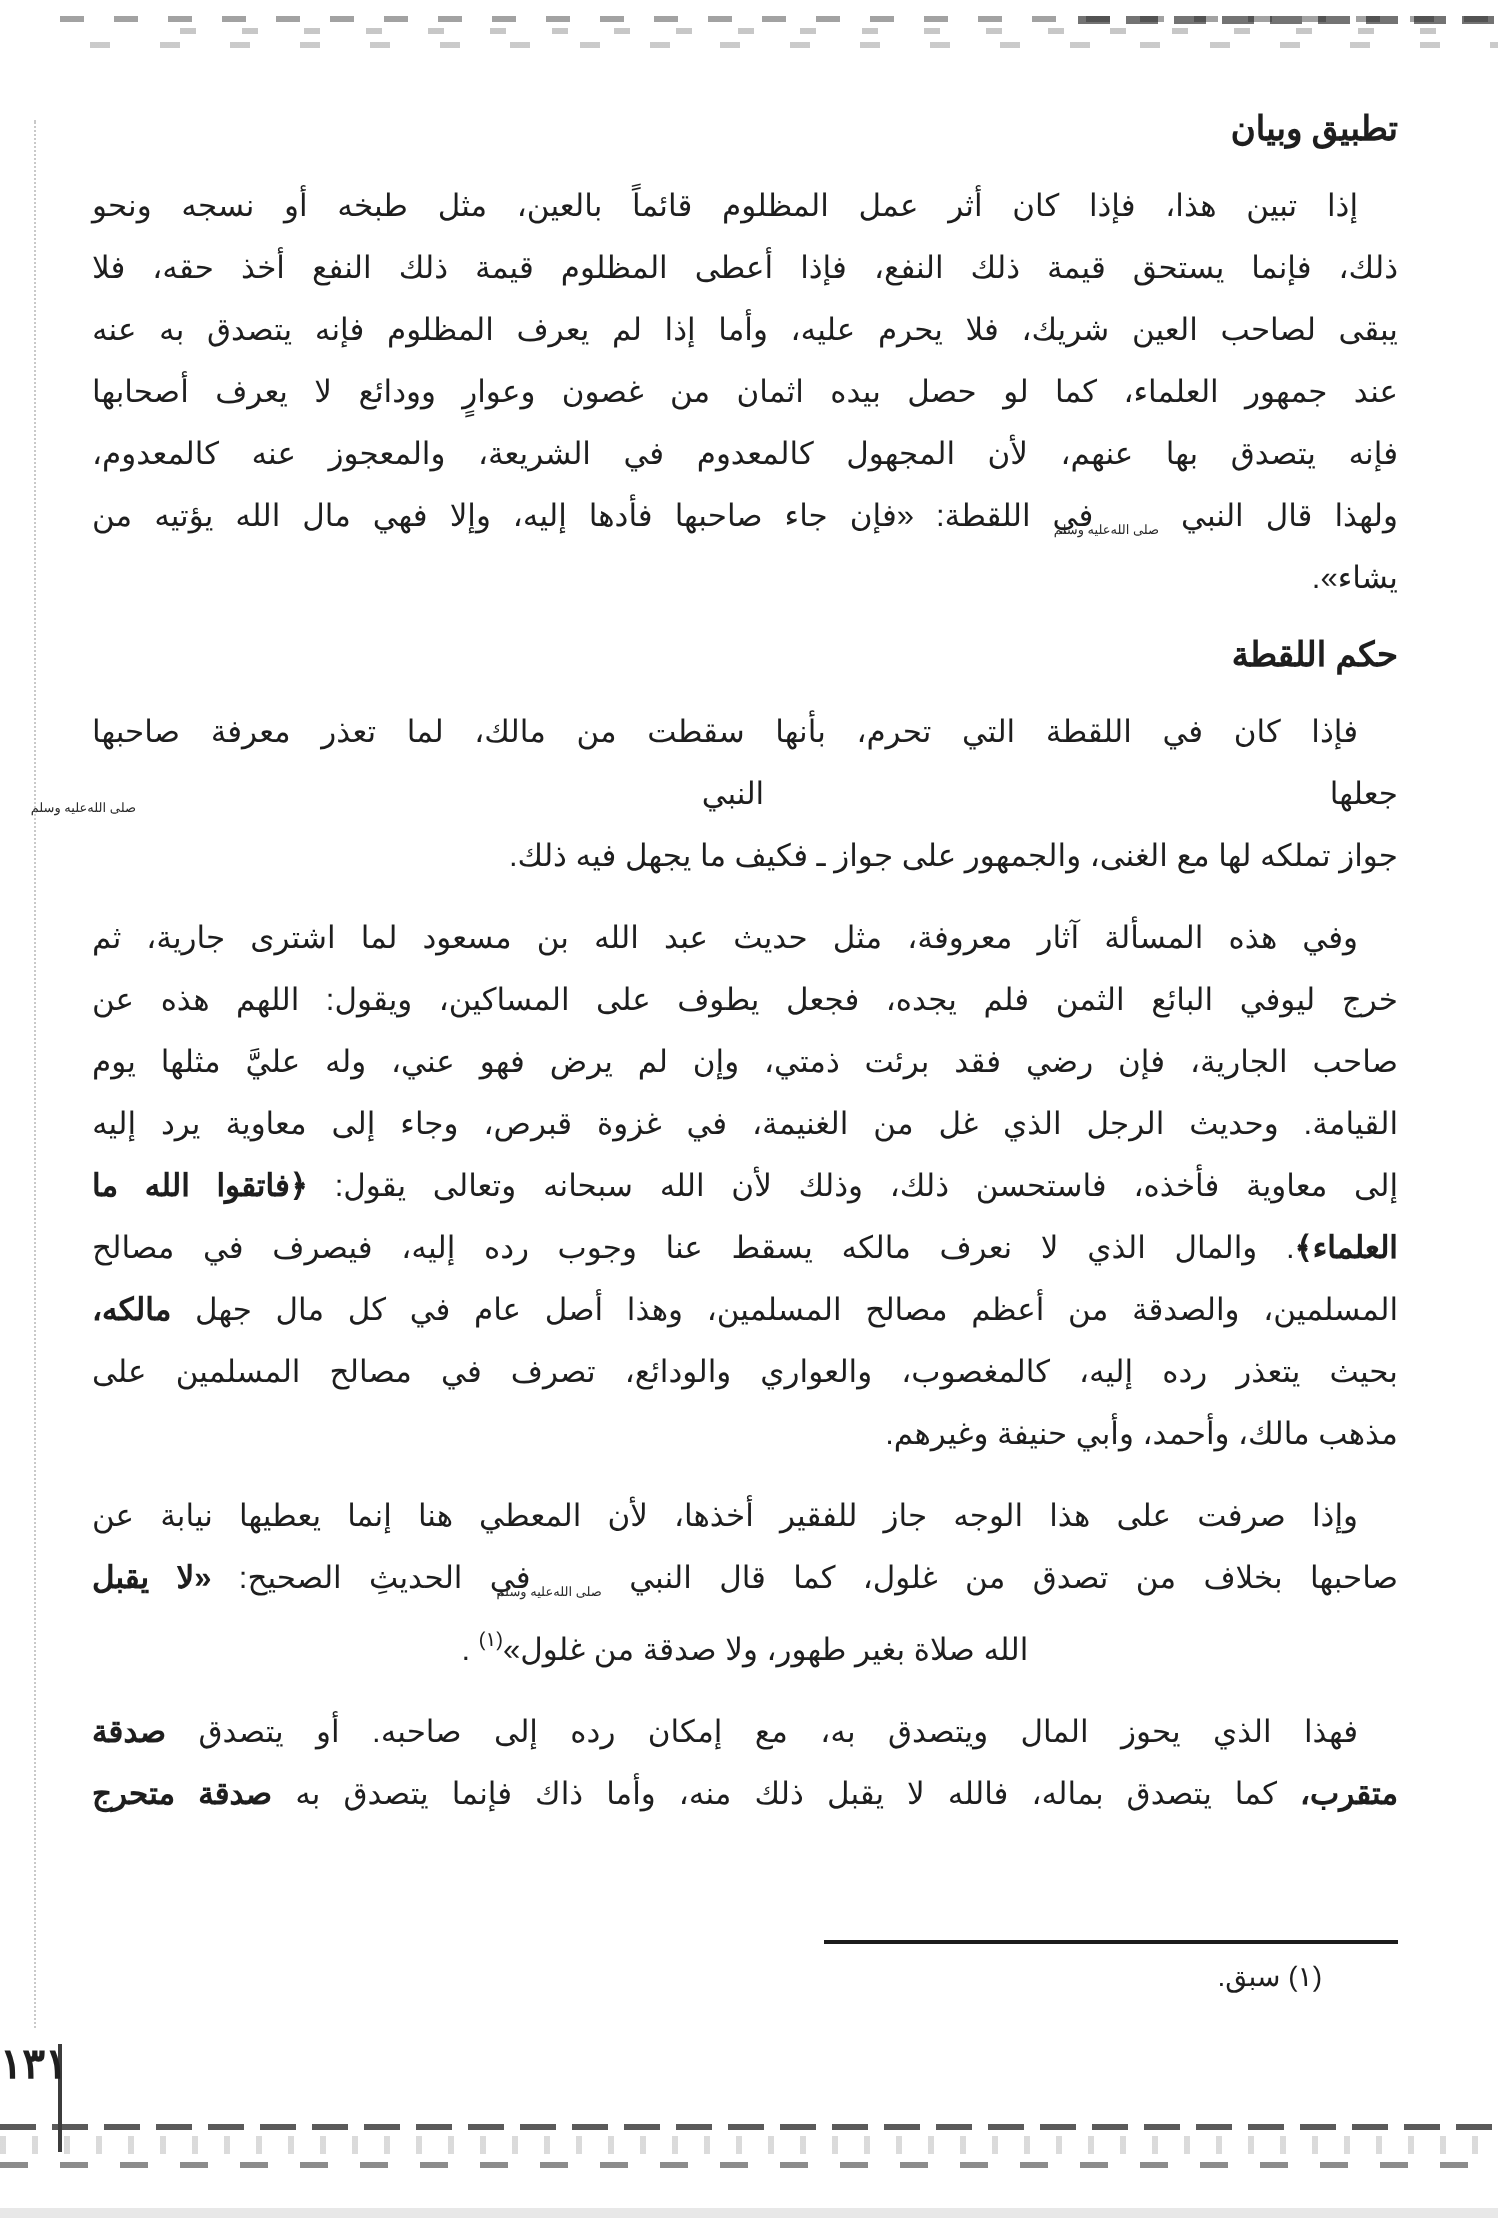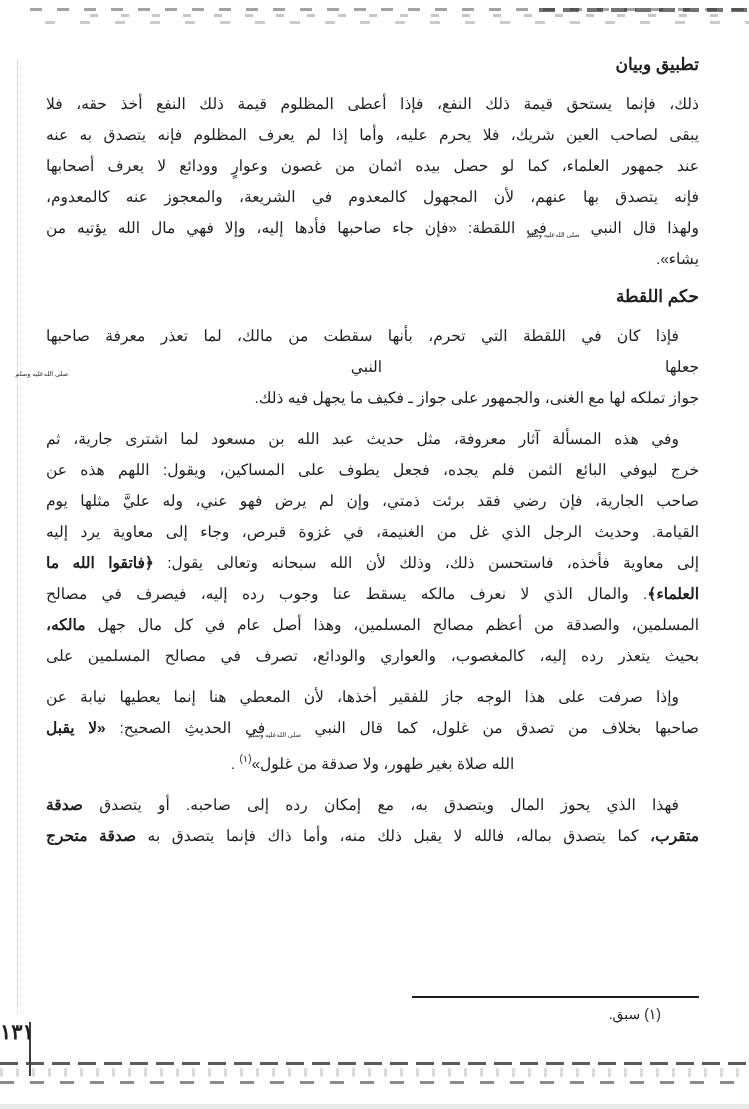--- a/index.html
+++ b/index.html
@@ -41,21 +41,21 @@
     width:22px;
     font-size:6.5px;
     line-height:1.1;
     text-align:center;
     vertical-align:-4px;
     color:#2a2a2a;
   }
   .sws span{display:block;white-space:nowrap;}
   
   .footnote-area{
-    position:absolute;top:996px;right:50px;left:46px;
+    position:absolute;top:970px;right:50px;left:46px;
     font-size:14px;
   }
   .footnote-rule{
     width:287px;height:2px;background:#1c1c1c;
   }
   .footnote-text{
     margin-top:8px;
     text-align:right;
     padding-right:38px;
     font-size:14px;
@@ -98,20 +98,21 @@
   <div class="artifact top-d"></div>
   <div class="artifact bottom-a"></div>
   <div class="artifact bottom-b"></div>
   <div class="artifact bottom-c"></div>
   <div class="artifact left-dots"></div>
   <div class="artifact corner-mark"></div>
 
   <div class="content">
       <div class="heading">تطبيق وبيان</div>
       <div class="para">
+        <div class="line indent"><span>إذا تبين هذا، فإذا كان أثر عمل المظلوم قائماً بالعين، مثل طبخه أو نسجه ونحو</span></div>
         <div class="line"><span>ذلك، فإنما يستحق قيمة ذلك النفع، فإذا أعطى المظلوم قيمة ذلك النفع أخذ حقه، فلا</span></div>
         <div class="line"><span>يبقى لصاحب العين شريك، فلا يحرم عليه، وأما إذا لم يعرف المظلوم فإنه يتصدق به عنه</span></div>
         <div class="line"><span>عند جمهور العلماء، كما لو حصل بيده اثمان من غصون وعوارٍ وودائع لا يعرف أصحابها</span></div>
         <div class="line"><span>فإنه يتصدق بها عنهم، لأن المجهول كالمعدوم في الشريعة، والمعجوز عنه كالمعدوم،</span></div>
         <div class="line"><span>ولهذا قال النبي </span><span class="sws">
             <span>صلى الله</span>
             <span>عليه وسلم</span>
           </span><span> في اللقطة: «فإن جاء صاحبها فأدها إليه، وإلا فهي مال الله يؤتيه من</span></div>
         <div class="line end"><span>يشاء».</span></div>
       </div>
@@ -126,20 +127,21 @@
       </div>
       <div class="para">
         <div class="line indent"><span>وفي هذه المسألة آثار معروفة، مثل حديث عبد الله بن مسعود لما اشترى جارية، ثم</span></div>
         <div class="line"><span>خرج ليوفي البائع الثمن فلم يجده، فجعل يطوف على المساكين، ويقول: اللهم هذه عن</span></div>
         <div class="line"><span>صاحب الجارية، فإن رضي فقد برئت ذمتي، وإن لم يرض فهو عني، وله عليَّ مثلها يوم</span></div>
         <div class="line"><span>القيامة. وحديث الرجل الذي غل من الغنيمة، في غزوة قبرص، وجاء إلى معاوية يرد إليه</span></div>
         <div class="line"><span>إلى معاوية فأخذه، فاستحسن ذلك، وذلك لأن الله سبحانه وتعالى يقول: </span><span class="b">﴿فاتقوا الله ما</span></div>
         <div class="line"><span class="b">العلماء﴾</span><span>. والمال الذي لا نعرف مالكه يسقط عنا وجوب رده إليه، فيصرف في مصالح</span></div>
         <div class="line"><span>المسلمين، والصدقة من أعظم مصالح المسلمين، وهذا أصل عام في كل مال جهل </span><span class="b">مالكه،</span></div>
         <div class="line"><span>بحيث يتعذر رده إليه، كالمغصوب، والعواري والودائع، تصرف في مصالح المسلمين على</span></div>
+        <div class="line end"><span>مذهب مالك، وأحمد، وأبي حنيفة وغيرهم.</span></div>
       </div>
       <div class="para">
         <div class="line indent"><span>وإذا صرفت على هذا الوجه جاز للفقير أخذها، لأن المعطي هنا إنما يعطيها نيابة عن</span></div>
         <div class="line"><span>صاحبها بخلاف من تصدق من غلول، كما قال النبي </span><span class="sws">
             <span>صلى الله</span>
             <span>عليه وسلم</span>
           </span><span> في الحديثِ الصحيح: </span><span class="b">«لا يقبل</span></div>
         <div class="line center"><span>الله صلاة بغير طهور، ولا صدقة من غلول»</span><span class="sup">(١)</span><span> .</span></div>
       </div>
       <div class="para">

